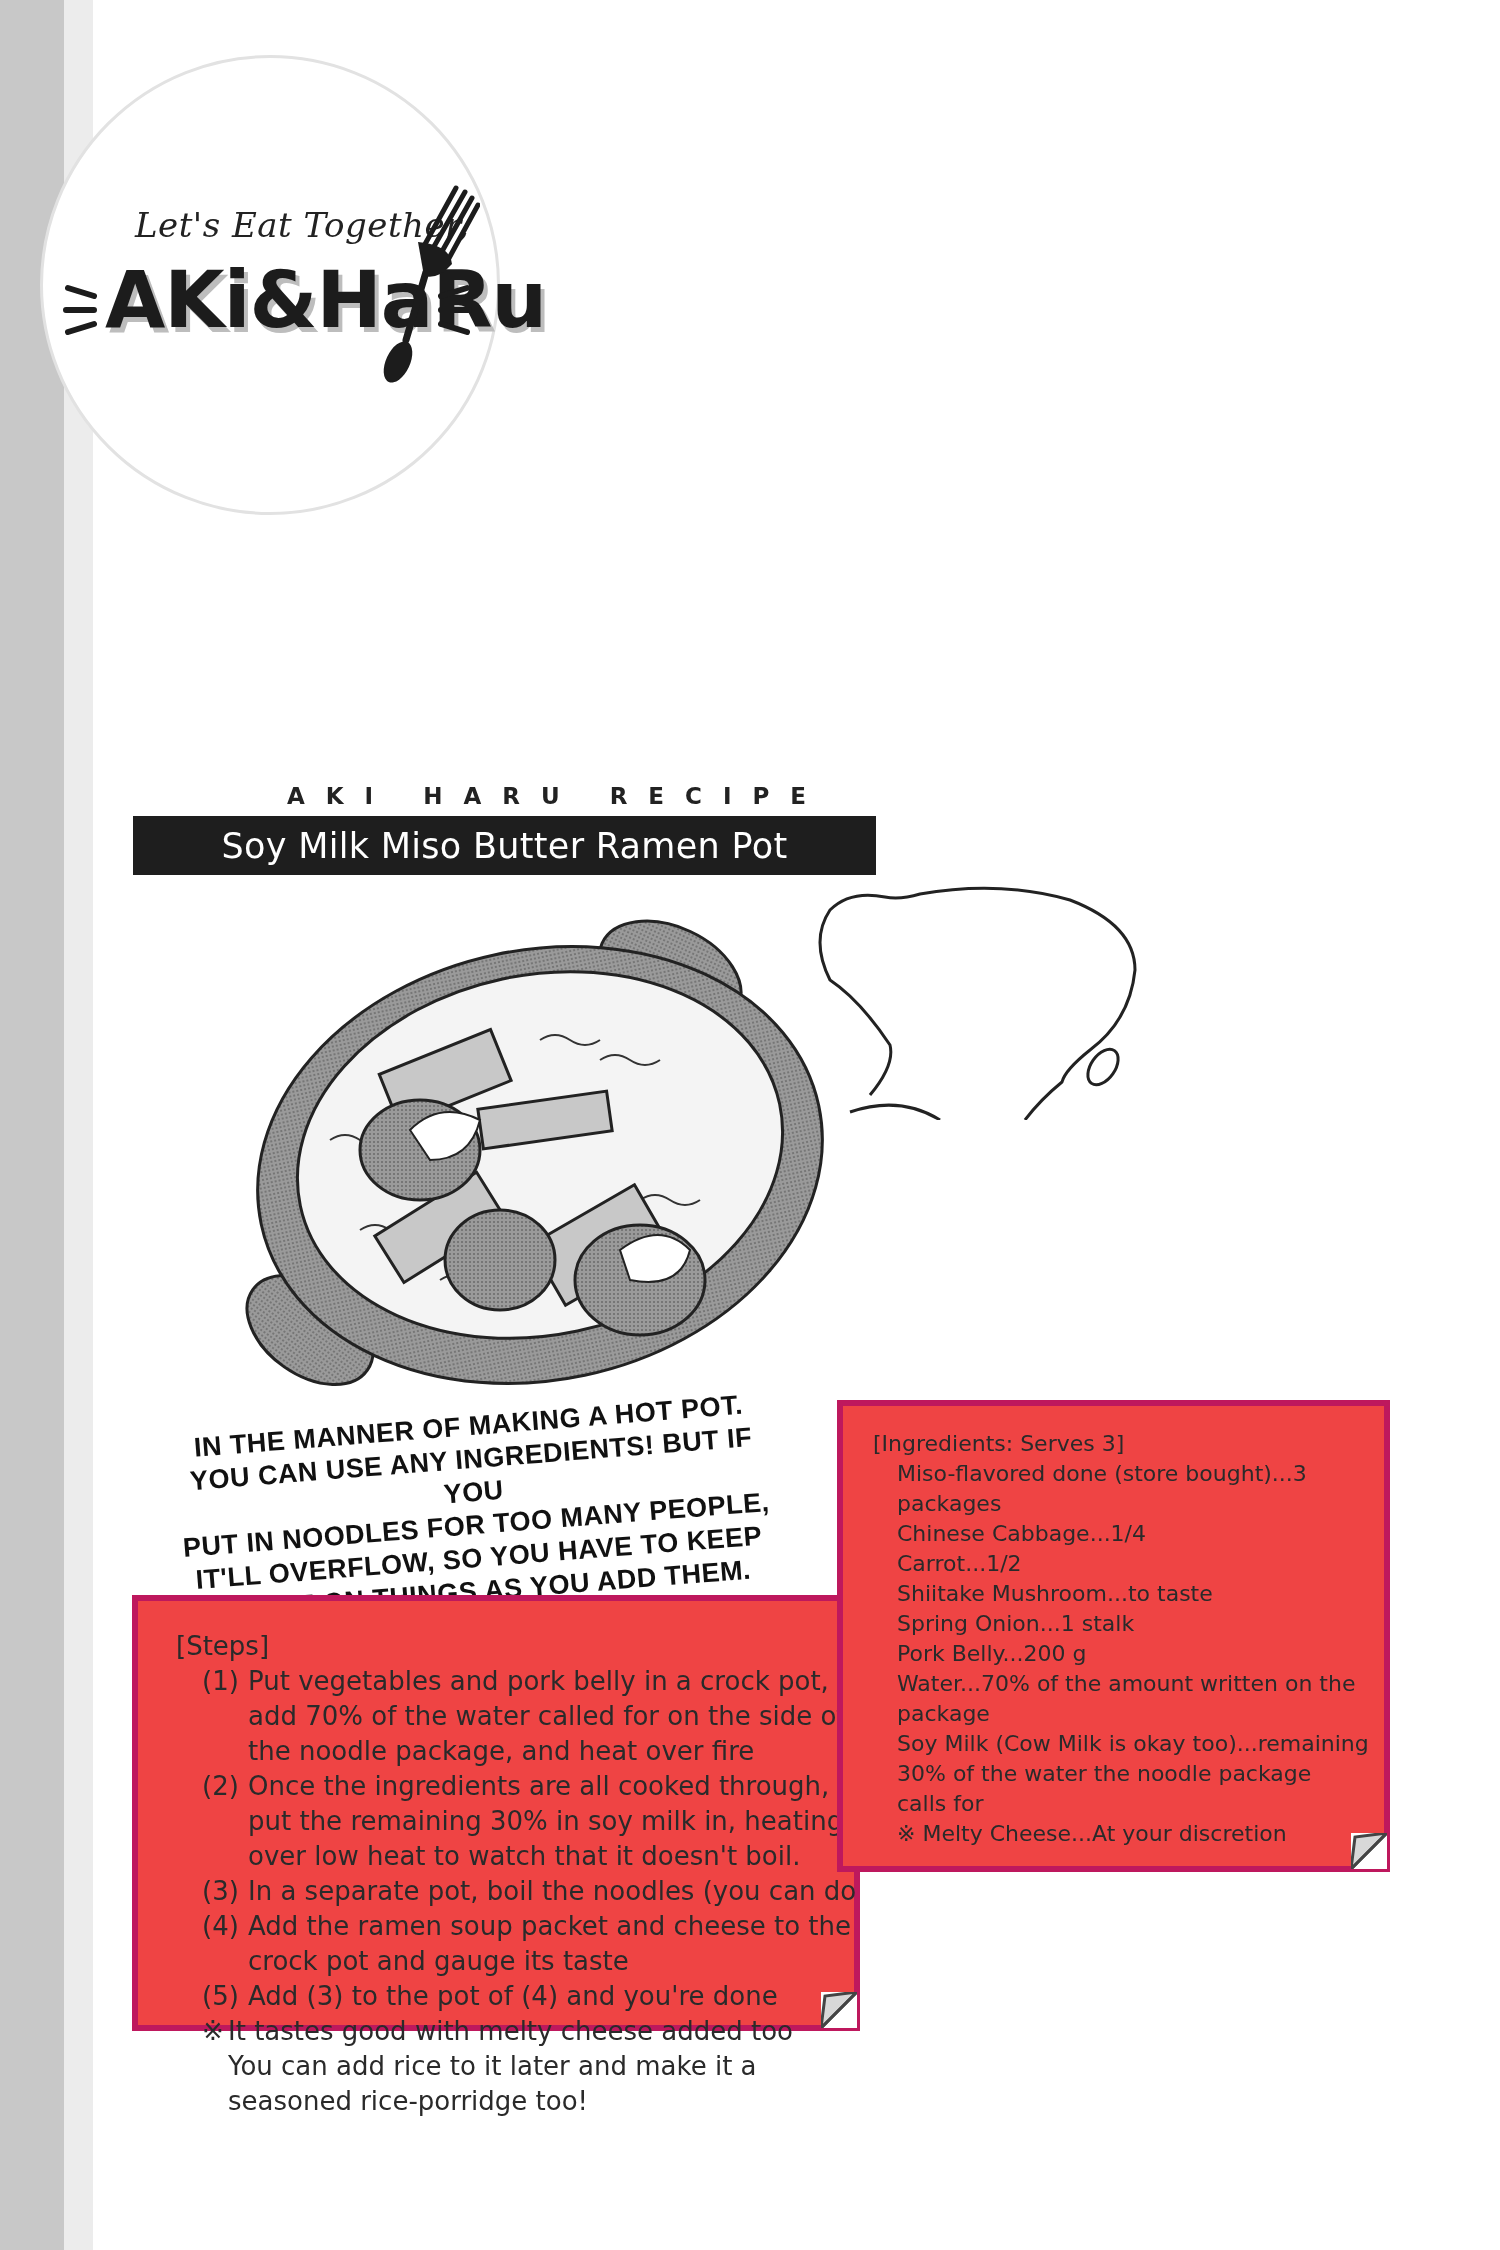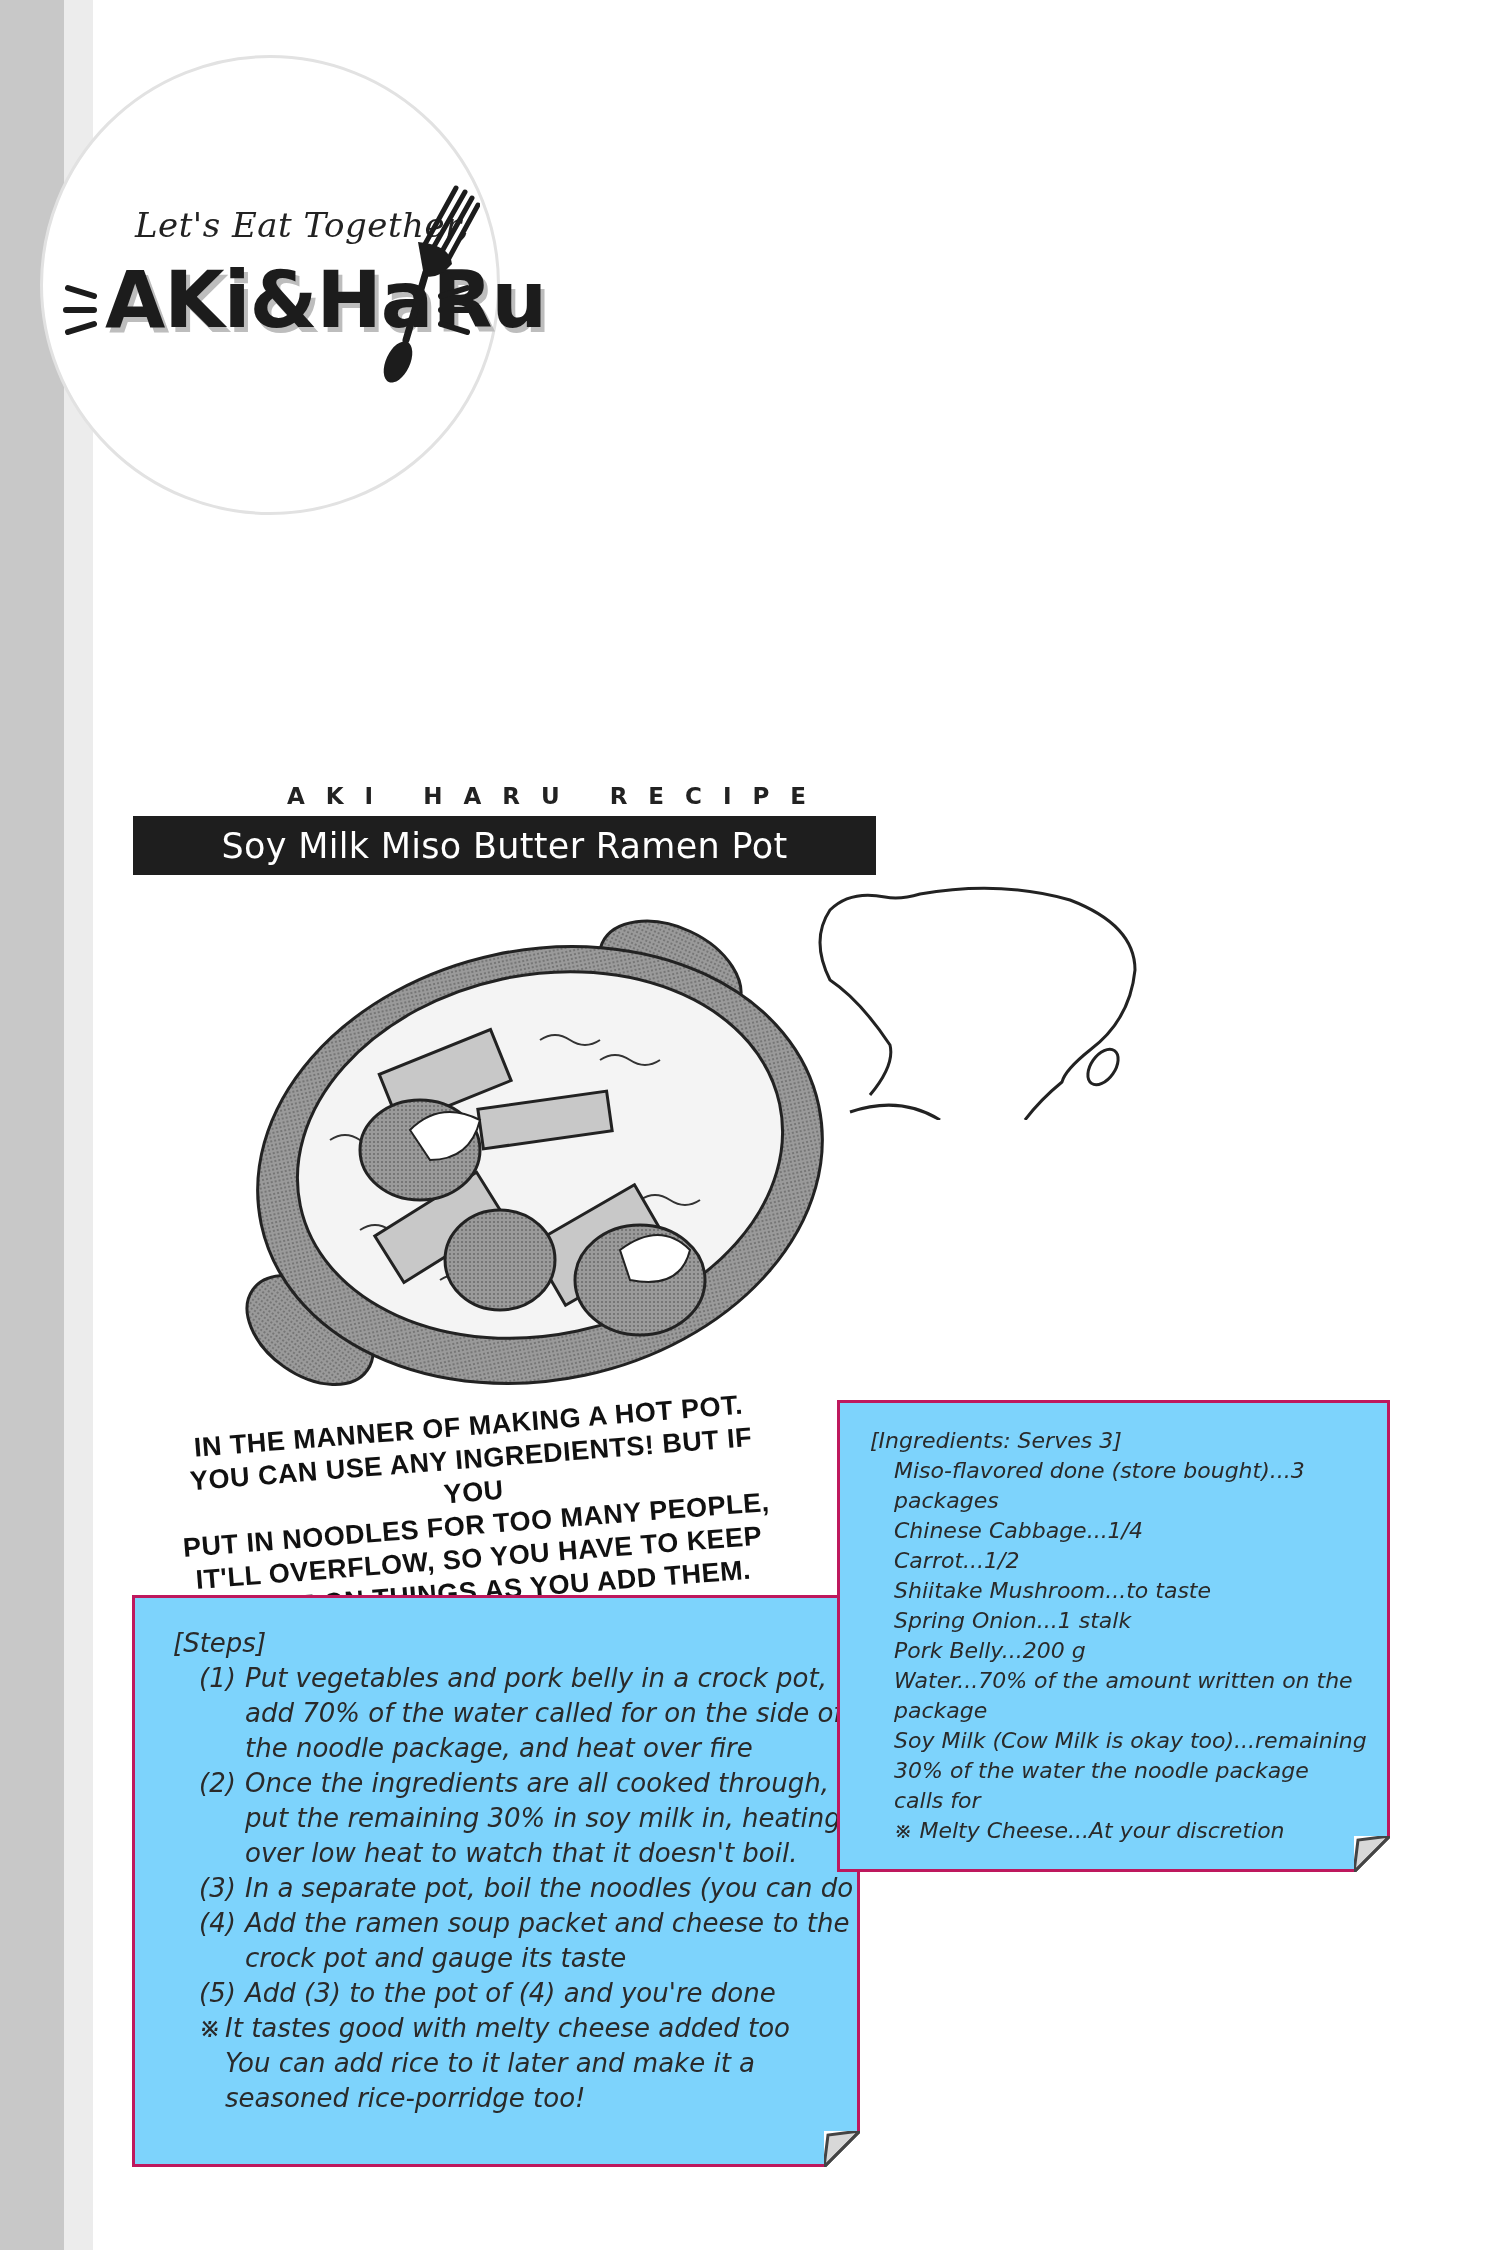--- a/index.html
+++ b/index.html
@@ -10,22 +10,22 @@
   .logo-sub { position:absolute; left:135px; top:205px; font-family:"DejaVu Serif", serif; font-style:italic; font-size:34px; color:#222; letter-spacing:0.5px; white-space:nowrap; }
   .logo-main { position:absolute; left:105px; top:255px; font-family:"DejaVu Sans", sans-serif; font-weight:bold; font-size:78px; color:#1c1c1c; letter-spacing:-1px; text-shadow:4px 5px 0 #bdbdbd; white-space:nowrap;text-align:right; }
   .logo-dashes { position:absolute; top:280px; width:40px; height:60px; }
   .fork { position:absolute; left:360px; top:180px; width:120px; height:210px; }
   .recipe-label { position:absolute; left:287px; top:783px; font-size:23px; letter-spacing:21px; color:#222; white-space:nowrap;font-weight:bold; }
   .title-band { position:absolute; left:133px; top:816px; width:743px; height:59px; background:#1e1e1e; display:flex; align-items:center; justify-content:center; }
   .title-text { color:#fff; font-size:35px; letter-spacing:0.3px; }
   .pot { position:absolute; left:240px; top:900px; width:600px; height:520px; }
   .bubble { position:absolute; left:800px; top:870px; width:360px; height:250px; }
   .caption { position:absolute; left:175px; top:1410px; width:600px; transform:rotate(-4.5deg); transform-origin:center; font-family:"Liberation Sans", sans-serif; font-weight:bold; font-size:27px; line-height:33px; text-align:center; color:#111; letter-spacing:0.5px; }
-  .box { position:absolute; background:#7dd3fc; border:3px solid #be185d; box-sizing:border-box;font-style:italic; }
-  .steps-box { left:132px; top:1595px; width:728px; height:572px; }
+  .box { position:absolute; background:#ef4444; border:6px solid #be185d; box-sizing:border-box; }
+  .steps-box { left:132px; top:1595px; width:728px; height:436px; }
   .ingredients-box { left:837px; top:1400px; width:553px; height:472px; z-index:2; }
   .fold { position:absolute; width:36px; height:36px; right:-3px; bottom:-3px; background:#fff; }
   .fold svg { display:block; }
   .steps-content { position:absolute; left:38px; top:28px; font-size:26px; line-height:35px; color:#2a2a2a; }
   .ing-content { position:absolute; left:30px; top:23px; font-size:22px; line-height:30px; color:#2a2a2a; }
   .row { white-space:nowrap; }
   .step { display:flex; }
   .step-num { width:46px; flex:none; padding-left:26px; }
   .ing-item { padding-left:24px; }
   .note { display:flex; }

